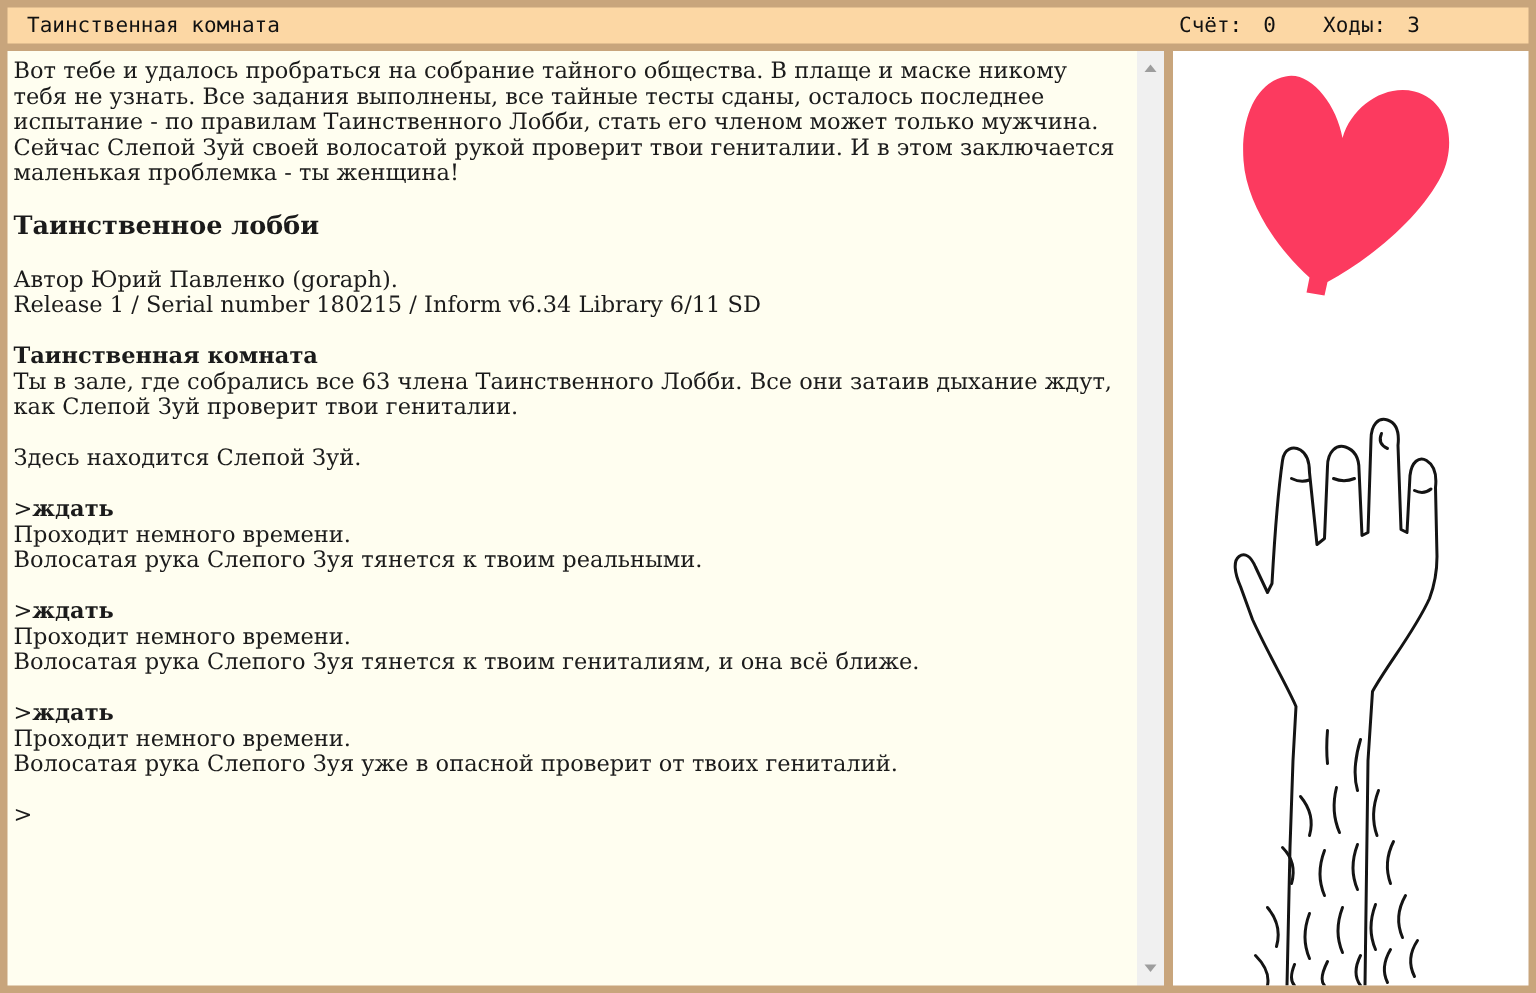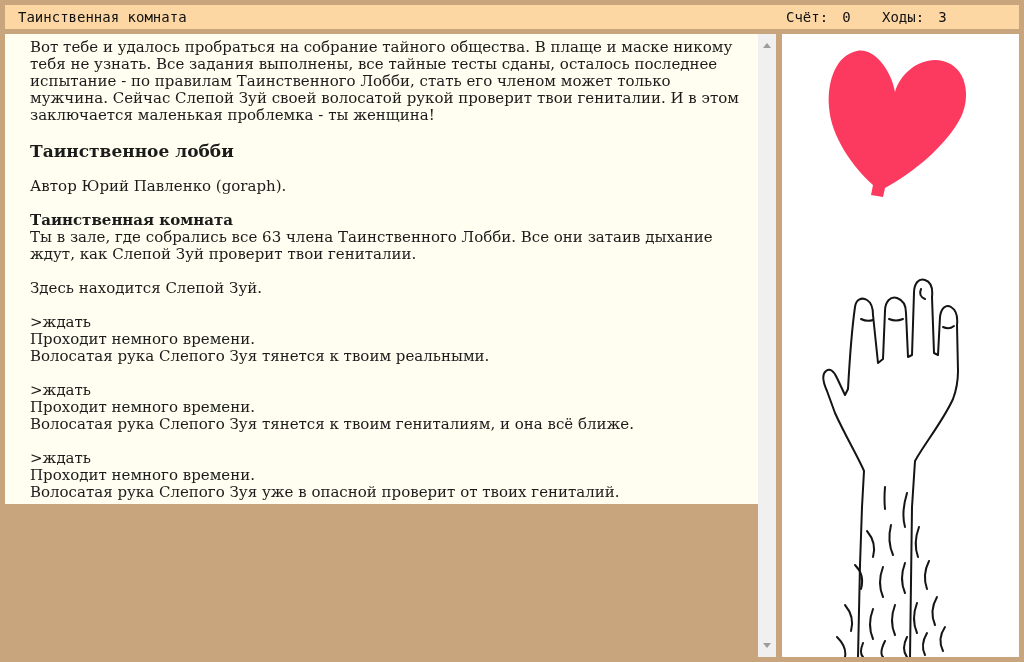--- a/index.html
+++ b/index.html
@@ -14,31 +14,31 @@
     background:#fcd7a4;color:#111;
     font-family:"DejaVu Sans Mono","Liberation Mono",monospace;
     font-size:14px;line-height:24px;
   }
   .titlebar .title{position:absolute;left:13px;top:0;}
   .titlebar .score{position:absolute;left:781px;top:0;}
   .titlebar .moves{position:absolute;left:877px;top:0;text-align:right;}
   .titlebar .val{margin-left:14px;}
   
   .main-area{
-    position:absolute;left:5px;top:34px;width:753px;height:470px;
+    position:absolute;left:5px;top:34px;width:753px;height:623px;
     background:#fffef0;color:#1b1b1b;
     font-size:15px;line-height:17px;
-    box-sizing:border-box;padding:5px 10px 0 25px;
+    box-sizing:border-box;padding:5px 10px 0 4px;
     overflow:hidden;
   }
   .block{margin:0 0 17px 0;}
   .heading{font-weight:bold;}
   .heading.large{font-size:17px;line-height:20px;margin-top:16px;}
   .heading.normal{font-size:15px;}
-  .cmdline b{font-weight:normal;}
+  .cmdline b{font-weight:bold;}
   
   .scrollbar{
     position:absolute;left:758px;top:34px;width:18px;height:623px;
     background:#f0f0f0;
   }
   .sb-arrow{position:absolute;left:5px;width:0;height:0;}
   .sb-up{top:9px;border-left:4px solid transparent;border-right:4px solid transparent;border-bottom:5px solid #9d9d9d;}
   .sb-down{bottom:9px;border-left:4px solid transparent;border-right:4px solid transparent;border-top:5px solid #9d9d9d;}
   
   .gfx-panel{
@@ -59,20 +59,21 @@
 
 <div class="main-area">
     <div class="block para">
       <div class="line">Вот тебе и удалось пробраться на собрание тайного общества. В плаще и маске никому тебя не узнать. Все задания выполнены, все тайные тесты сданы, осталось последнее испытание - по правилам Таинственного Лобби, стать его членом может только мужчина. Сейчас Слепой Зуй своей волосатой рукой проверит твои гениталии. И в этом заключается маленькая проблемка - ты женщина!</div>
     </div>
     <div class="block section">
       <div class="heading large">Таинственное лобби</div>
     </div>
     <div class="block para">
       <div class="line">Автор Юрий Павленко (goraph).</div>
+      <div class="line">Release 1 / Serial number 180215 / Inform v6.34 Library 6/11 SD</div>
     </div>
     <div class="block section">
       <div class="heading normal">Таинственная комната</div>
       <div class="line">Ты в зале, где собрались все 63 члена Таинственного Лобби. Все они затаив дыхание ждут, как Слепой Зуй проверит твои гениталии.</div>
     </div>
     <div class="block para">
       <div class="line">Здесь находится Слепой Зуй.</div>
     </div>
     <div class="block command">
       <div class="cmdline"><span>&gt;</span><b>ждать</b></div>

